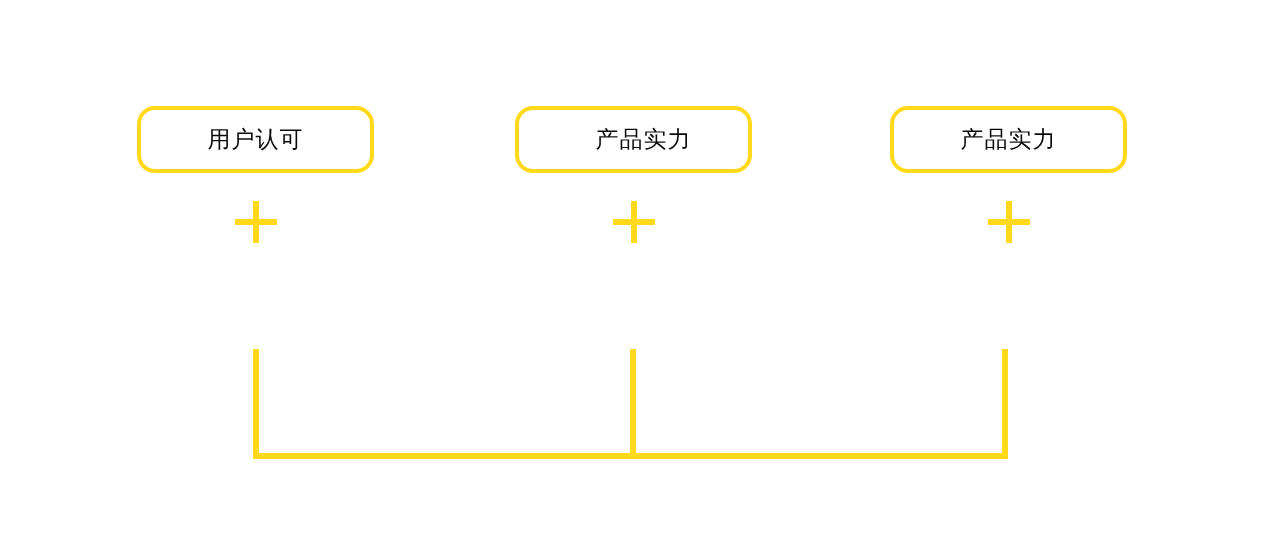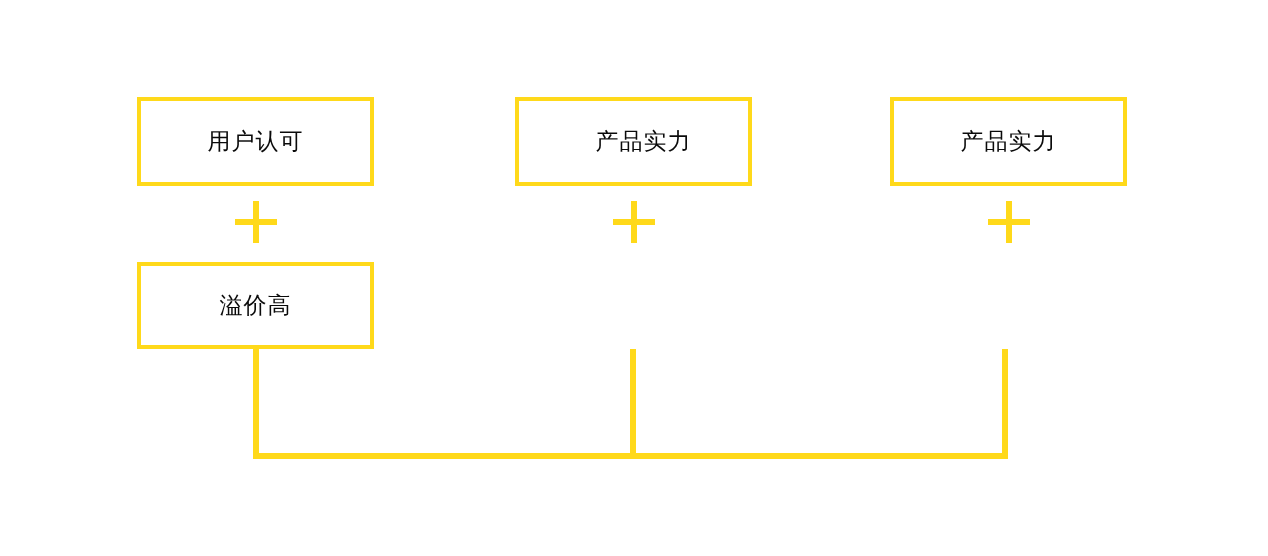--- a/index.html
+++ b/index.html
@@ -33,21 +33,21 @@
   .node-label {
     font-family: "Liberation Serif", "DejaVu Serif", serif;
     font-size: 23px;
     line-height: 30px;
     color: #0a0a0a;
     letter-spacing: 1px;
     white-space: pre-line;
   }
 
   
-  .node.top    { top: 97px;  height: 89px; }
+  .node.top    { top: 106px;  height: 67px; border-radius: 18px; }
   .node.bottom { top: 262px; height: 87px; }
 
   .col-1 { left: 137px; width: 237px; }
   .col-2 { left: 515px; width: 237px; padding-left: 20px; }
   .col-3 { left: 890px; width: 237px; }
 
   
   .plus {
     position: absolute;
     width: 42px;
@@ -92,23 +92,20 @@
 
   <div class="node top col-1">
     <span class="node-label">用户认可</span>
   </div>
 
   <div class="plus plus-1">
     <span class="bar-h"></span>
     <span class="bar-v"></span>
   </div>
 
-  <div class="node bottom col-1">
-    <span class="node-label">溢价高</span>
-  </div>
 
   <div class="node top col-2">
     <span class="node-label">产品实力</span>
   </div>
 
   <div class="plus plus-2">
     <span class="bar-h"></span>
     <span class="bar-v"></span>
   </div>
 

